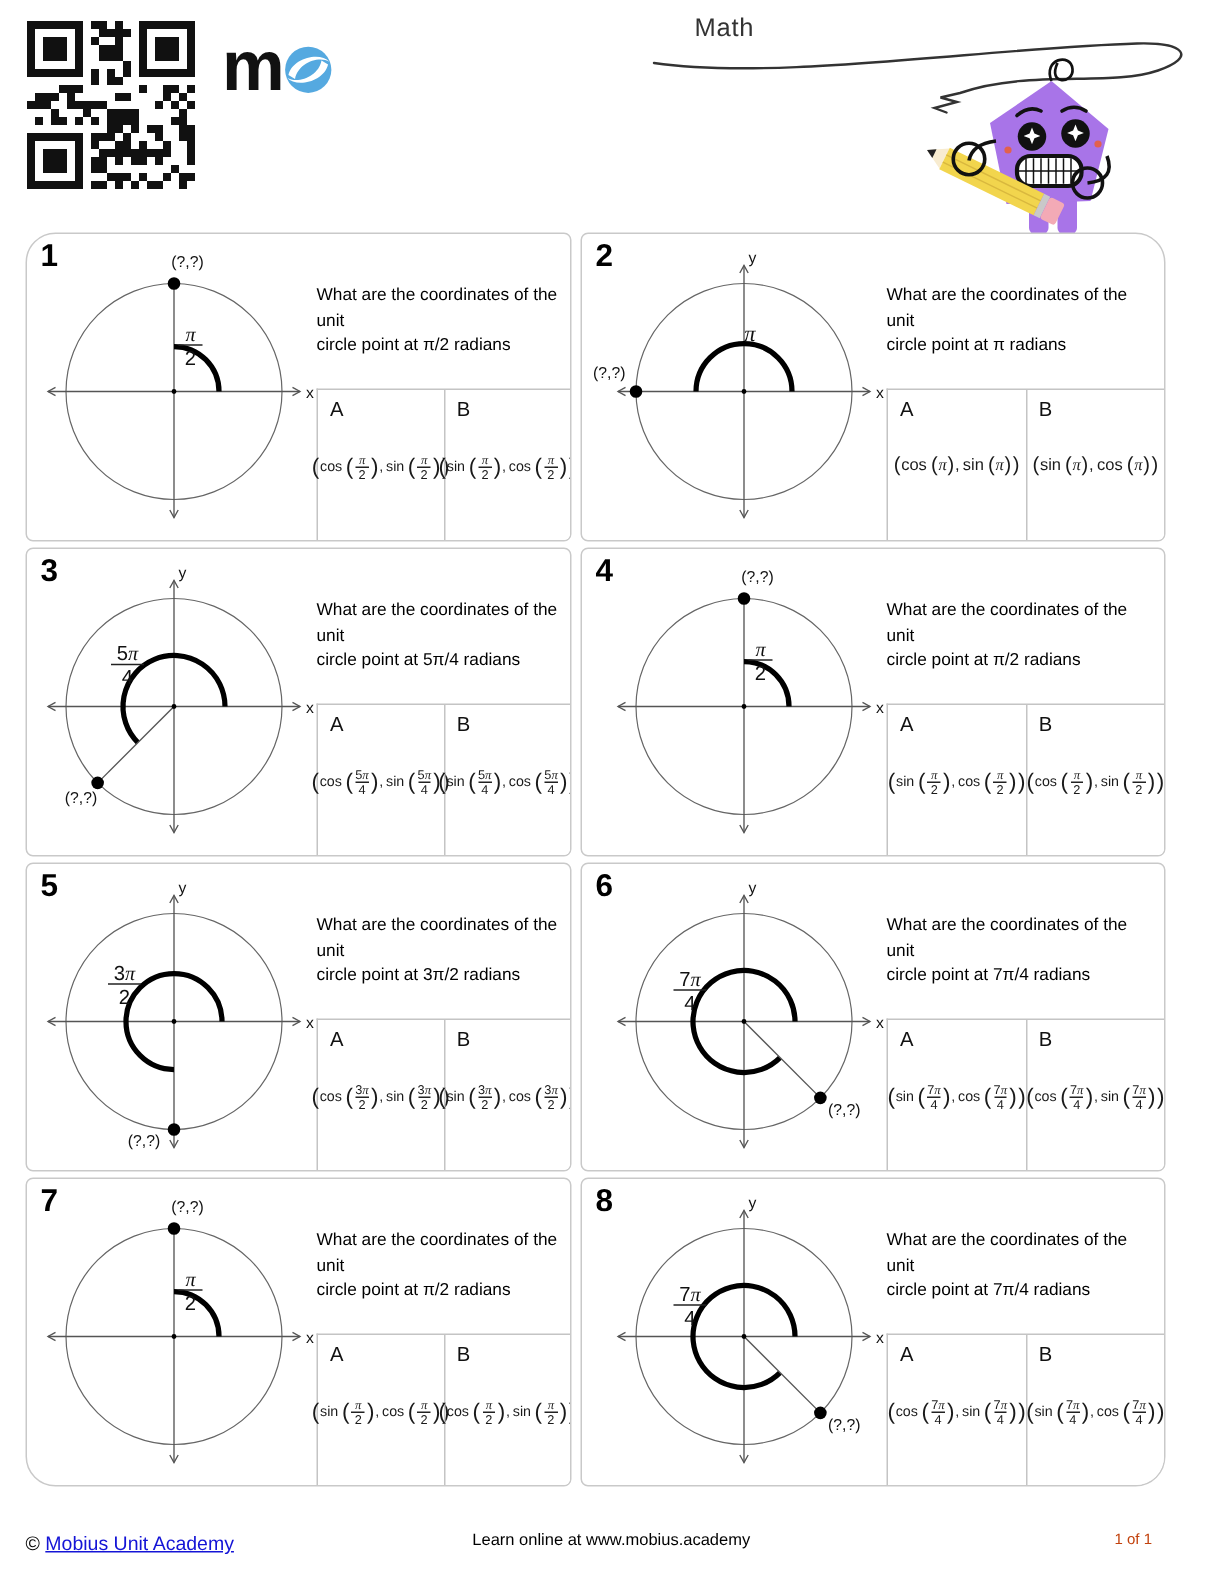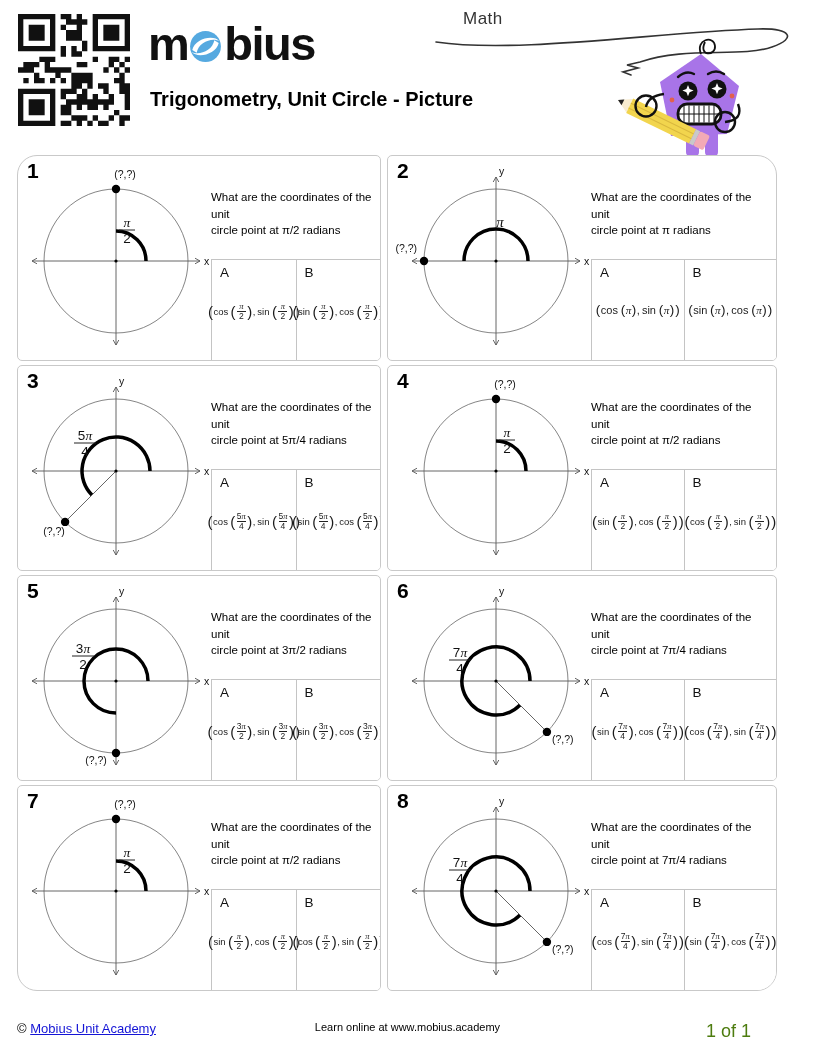--- a/index.html
+++ b/index.html
@@ -39,41 +39,39 @@
         font-size:8.5px;margin:0 1px;}
   .frac .d{border-top:1px solid #222;padding:0 2px;}
   .pi{font-family:"Liberation Serif",serif;font-style:italic;}
   svg text{font-family:"Liberation Sans",sans-serif;}
   svg .spi{font-family:"Liberation Serif",serif;font-style:italic;}
 
   
   .f-left{position:absolute;left:17px;top:1021px;font-size:13px;color:#000;}
   .f-left a{color:#1414d6;}
   .f-center{position:absolute;left:0;right:0;top:1021px;text-align:center;font-size:11px;color:#000;}
-  .f-right{position:absolute;right:64px;top:1021px;font-size:18px;color:#4d7c0f;}
+  .f-right{position:absolute;right:47px;top:1021px;font-size:10px;color:#c2410c;}
 </style>
 </head>
 <body>
 
 <svg class="qr" width="112" height="112" viewBox="0 0 21 21">
     <path fill="#111" d="M0 0h1v1h-1zM1 0h1v1h-1zM2 0h1v1h-1zM3 0h1v1h-1zM4 0h1v1h-1zM5 0h1v1h-1zM6 0h1v1h-1zM0 1h1v1h-1zM6 1h1v1h-1zM0 2h1v1h-1zM2 2h1v1h-1zM3 2h1v1h-1zM4 2h1v1h-1zM6 2h1v1h-1zM0 3h1v1h-1zM2 3h1v1h-1zM3 3h1v1h-1zM4 3h1v1h-1zM6 3h1v1h-1zM0 4h1v1h-1zM2 4h1v1h-1zM3 4h1v1h-1zM4 4h1v1h-1zM6 4h1v1h-1zM0 5h1v1h-1zM6 5h1v1h-1zM0 6h1v1h-1zM1 6h1v1h-1zM2 6h1v1h-1zM3 6h1v1h-1zM4 6h1v1h-1zM5 6h1v1h-1zM6 6h1v1h-1zM14 0h1v1h-1zM15 0h1v1h-1zM16 0h1v1h-1zM17 0h1v1h-1zM18 0h1v1h-1zM19 0h1v1h-1zM20 0h1v1h-1zM14 1h1v1h-1zM20 1h1v1h-1zM14 2h1v1h-1zM16 2h1v1h-1zM17 2h1v1h-1zM18 2h1v1h-1zM20 2h1v1h-1zM14 3h1v1h-1zM16 3h1v1h-1zM17 3h1v1h-1zM18 3h1v1h-1zM20 3h1v1h-1zM14 4h1v1h-1zM16 4h1v1h-1zM17 4h1v1h-1zM18 4h1v1h-1zM20 4h1v1h-1zM14 5h1v1h-1zM20 5h1v1h-1zM14 6h1v1h-1zM15 6h1v1h-1zM16 6h1v1h-1zM17 6h1v1h-1zM18 6h1v1h-1zM19 6h1v1h-1zM20 6h1v1h-1zM0 14h1v1h-1zM1 14h1v1h-1zM2 14h1v1h-1zM3 14h1v1h-1zM4 14h1v1h-1zM5 14h1v1h-1zM6 14h1v1h-1zM0 15h1v1h-1zM6 15h1v1h-1zM0 16h1v1h-1zM2 16h1v1h-1zM3 16h1v1h-1zM4 16h1v1h-1zM6 16h1v1h-1zM0 17h1v1h-1zM2 17h1v1h-1zM3 17h1v1h-1zM4 17h1v1h-1zM6 17h1v1h-1zM0 18h1v1h-1zM2 18h1v1h-1zM3 18h1v1h-1zM4 18h1v1h-1zM6 18h1v1h-1zM0 19h1v1h-1zM6 19h1v1h-1zM0 20h1v1h-1zM1 20h1v1h-1zM2 20h1v1h-1zM3 20h1v1h-1zM4 20h1v1h-1zM5 20h1v1h-1zM6 20h1v1h-1zM8 6h1v1h-1zM6 8h1v1h-1zM10 6h1v1h-1zM6 10h1v1h-1zM12 6h1v1h-1zM6 12h1v1h-1zM8 0h1v1h-1zM9 0h1v1h-1zM11 0h1v1h-1zM9 1h1v1h-1zM10 1h1v1h-1zM11 1h1v1h-1zM12 1h1v1h-1zM8 2h1v1h-1zM11 2h1v1h-1zM9 3h1v1h-1zM10 3h1v1h-1zM11 3h1v1h-1zM9 4h1v1h-1zM10 4h1v1h-1zM11 4h1v1h-1zM12 5h1v1h-1zM8 7h1v1h-1zM10 7h1v1h-1zM11 7h1v1h-1zM4 8h1v1h-1zM5 8h1v1h-1zM14 8h1v1h-1zM17 8h1v1h-1zM18 8h1v1h-1zM20 8h1v1h-1zM1 9h1v1h-1zM2 9h1v1h-1zM3 9h1v1h-1zM5 9h1v1h-1zM11 9h1v1h-1zM12 9h1v1h-1zM17 9h1v1h-1zM19 9h1v1h-1zM0 10h1v1h-1zM1 10h1v1h-1zM2 10h1v1h-1zM5 10h1v1h-1zM7 10h1v1h-1zM8 10h1v1h-1zM9 10h1v1h-1zM16 10h1v1h-1zM18 10h1v1h-1zM20 10h1v1h-1zM3 11h1v1h-1zM7 11h1v1h-1zM10 11h1v1h-1zM11 11h1v1h-1zM12 11h1v1h-1zM13 11h1v1h-1zM19 11h1v1h-1zM1 12h1v1h-1zM3 12h1v1h-1zM4 12h1v1h-1zM8 12h1v1h-1zM10 12h1v1h-1zM11 12h1v1h-1zM12 12h1v1h-1zM13 12h1v1h-1zM18 12h1v1h-1zM19 12h1v1h-1zM10 13h1v1h-1zM11 13h1v1h-1zM13 13h1v1h-1zM15 13h1v1h-1zM16 13h1v1h-1zM19 13h1v1h-1zM20 13h1v1h-1zM8 14h1v1h-1zM9 14h1v1h-1zM10 14h1v1h-1zM12 14h1v1h-1zM16 14h1v1h-1zM19 14h1v1h-1zM20 14h1v1h-1zM8 15h1v1h-1zM11 15h1v1h-1zM12 15h1v1h-1zM14 15h1v1h-1zM17 15h1v1h-1zM20 15h1v1h-1zM9 16h1v1h-1zM10 16h1v1h-1zM11 16h1v1h-1zM12 16h1v1h-1zM13 16h1v1h-1zM14 16h1v1h-1zM15 16h1v1h-1zM16 16h1v1h-1zM17 16h1v1h-1zM20 16h1v1h-1zM8 17h1v1h-1zM9 17h1v1h-1zM11 17h1v1h-1zM13 17h1v1h-1zM14 17h1v1h-1zM16 17h1v1h-1zM20 17h1v1h-1zM8 18h1v1h-1zM9 18h1v1h-1zM18 18h1v1h-1zM10 19h1v1h-1zM11 19h1v1h-1zM12 19h1v1h-1zM14 19h1v1h-1zM17 19h1v1h-1zM19 19h1v1h-1zM20 19h1v1h-1zM8 20h1v1h-1zM9 20h1v1h-1zM11 20h1v1h-1zM13 20h1v1h-1zM15 20h1v1h-1zM16 20h1v1h-1zM19 20h1v1h-1z"></path>
   </svg>
 
 <div class="logo">
   <span id="logo-left">m</span>
     <svg class="oswirl" width="37" height="37" viewBox="0 0 42 42">
     <circle cx="21" cy="21" r="17.5" fill="#55a9e0"></circle>
     <path d="M6,25 C9,12 30,7 37,15 C29,10 13,16 11,28 Z" fill="#fff"></path>
     <path d="M36,17 C33,30 12,35 5,27 C13,32 29,26 31,14 Z" fill="#fff"></path>
   </svg>
-    <span id="logo-right">bius</span>
 </div>
 
 <div class="title">
-  <div>Trigonometry, Unit Circle - Picture</div>
 </div>
 
 <div class="name-label">Math</div>
 
 <svg class="swoosh" width="387" height="150" viewBox="0 0 387 150">
   <path d="M8,36 C90,48 230,26 330,23 C362,22 370,32 344,41 C312,52 258,40 212,56 l-13,3 11,3 -15,4 8,3" fill="none" stroke="#333" stroke-width="1.6" stroke-linecap="round"></path>
 </svg>
 
 <svg class="mascot" width="200" height="122" viewBox="0 0 200 122">
   <rect x="88" y="92" width="13" height="28" rx="4" fill="#a874e8"></rect>

